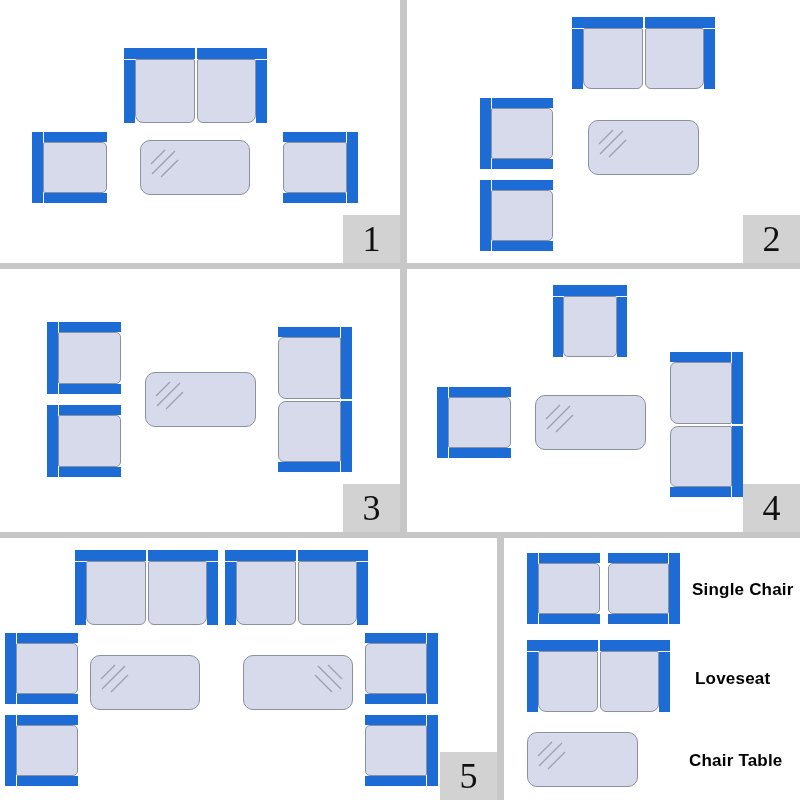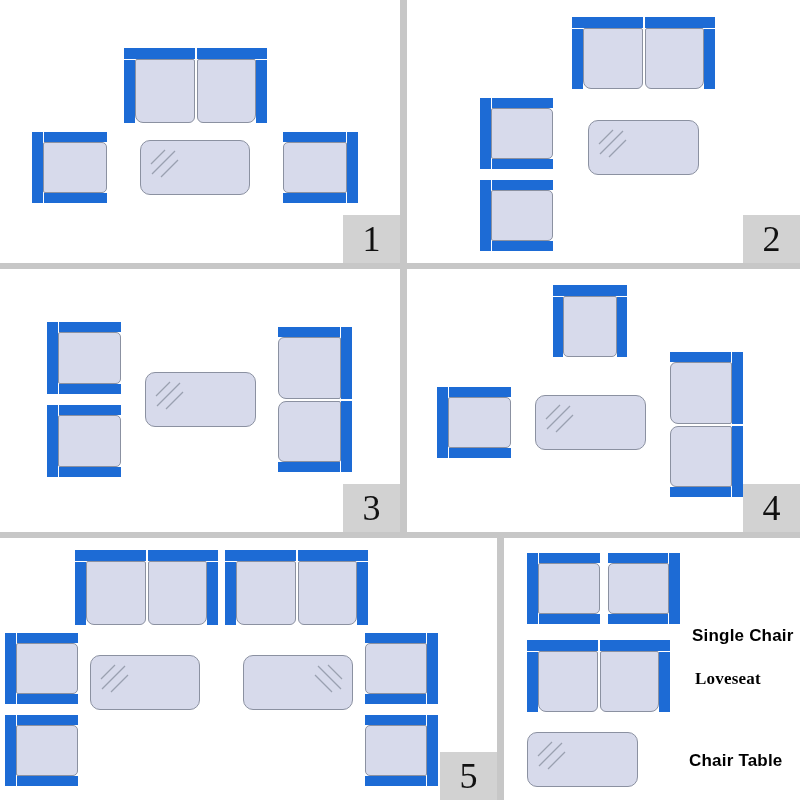--- a/index.html
+++ b/index.html
@@ -41,22 +41,22 @@
   .badge{
     position:absolute;right:0;bottom:0;width:57px;height:48px;
     background:var(--badge);color:var(--number);
     display:flex;align-items:center;justify-content:center;
     font-size:36px;line-height:1;font-family:"Liberation Serif",serif;
   }
   .legend-label{
     position:absolute;font-weight:bold;font-size:17px;color:var(--label);
     white-space:nowrap;letter-spacing:.2px;
   }
-  .lbl0{left:188px;top:42px;margin-top:46px;}
-  .lbl1{left:191px;top:131px;font-family:Liberation Serif, serif;}
+  .lbl0{left:188px;top:42px;}
+  .lbl1{left:191px;top:131px;}
   .lbl2{left:185px;top:213px;}
 </style>
 </head>
 <body>
 
 <div class="stage">
   <div class="panel p1">
       <div class="piece" style="left: 124px; top: 48px; width: 143px; height: 75px;">
         <div class="bar" style="left: 0px; top: 0px; width: 70.5px; height: 11px;"></div>
         <div class="bar" style="left: 72.5px; top: 0px; width: 70.5px; height: 11px;"></div>

